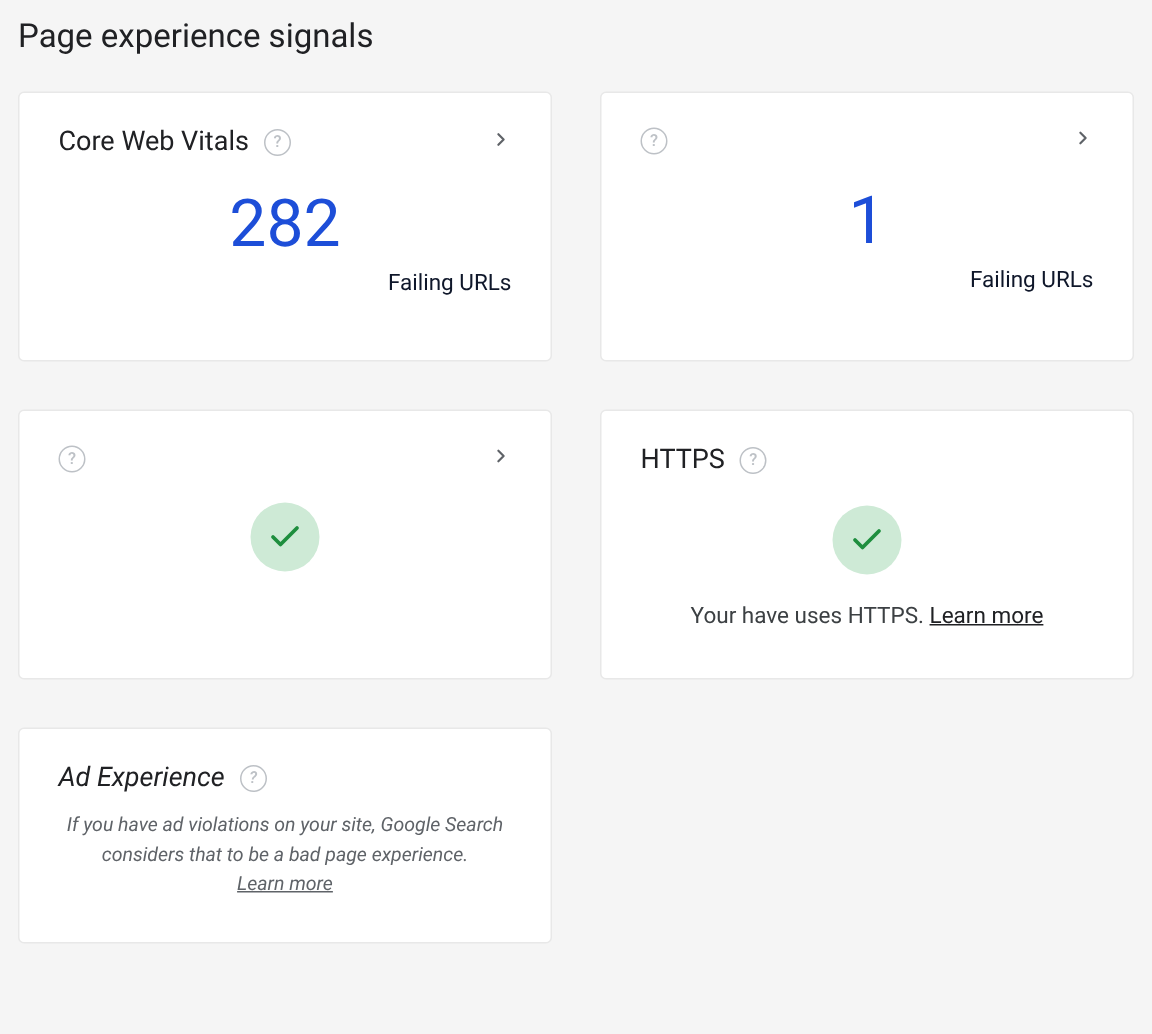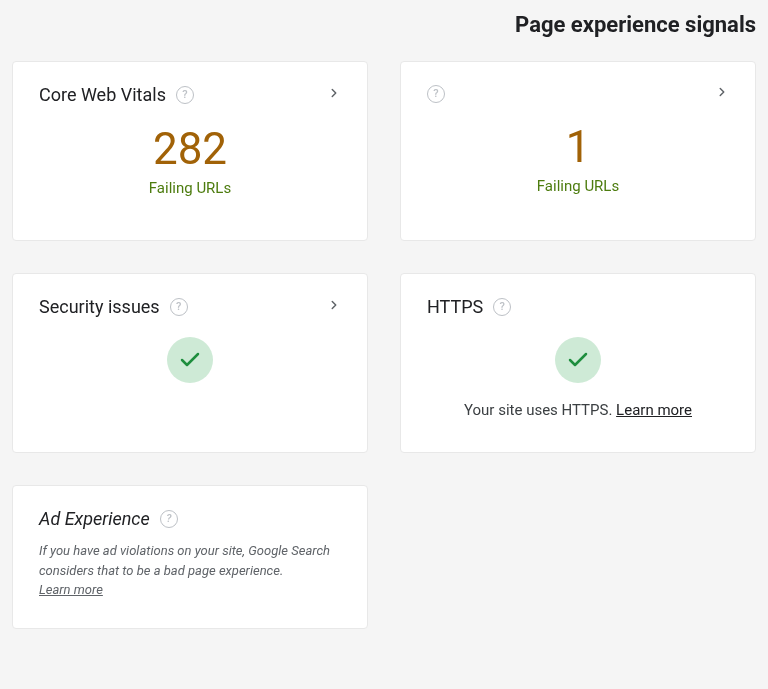--- a/index.html
+++ b/index.html
@@ -9,24 +9,23 @@
 }
 body {
   font-family: Roboto, 'Helvetica Neue', Arial, sans-serif;
   background: #f5f5f5;
   padding: 12px;
   width: 768px;
   color: #202124;
 }
 .page-title {
   font-size: 22px;
-  font-weight: 700;
+  font-weight: 400;
   color: #202124;
   margin-bottom: 24px;
-  text-align: right;
 }
 .cards-grid {
   display: grid;
   grid-template-columns: 1fr 1fr;
   gap: 32px 32px;
 }
 .card {
   background: #ffffff;
   border: 1px solid #e8e8e8;
   border-radius: 4px;
@@ -69,27 +68,28 @@
 .chevron-right svg {
   width: 14px;
   height: 14px;
 }
 .card-body {
   text-align: center;
 }
 .big-number {
   font-size: 44px;
   font-weight: 400;
-  color: #a16207;
+  color: #1d4ed8;
   line-height: 1.1;
 }
 .stat-label {
   font-size: 15px;
-  color: #4d7c0f;
+  color: #0f172a;
   margin-top: 6px;
+  text-align: right;
 }
 .check-circle {
   width: 46px;
   height: 46px;
   border-radius: 50%;
   background: #ceead6;
   display: inline-flex;
   align-items: center;
   justify-content: center;
   margin-bottom: 18px;
@@ -111,21 +111,21 @@
   min-height: auto;
   font-style: italic;
 }
 .ad-card .card-header {
   margin-bottom: 12px;
 }
 .ad-desc {
   font-size: 13px;
   color: #5f6368;
   line-height: 1.5;
-  text-align: left;
+  text-align: center;
 }
 .ad-learn-more {
   text-decoration: underline;
   cursor: pointer;
   color: #5f6368;
 }
 .grid-row-last {
   grid-column: 1 / 2;
 }
 </style>
@@ -167,21 +167,20 @@
     </div>
     <div class="card-body">
       <div class="big-number">1</div>
       <div class="stat-label">Failing URLs</div>
     </div>
   </div>
 
   <div class="card">
     <div class="card-header">
       <div class="card-header-left">
-        <span class="card-title">Security issues</span>
         <span class="help-icon">?</span>
       </div>
       <span class="chevron-right">
         <svg viewBox="0 0 24 24" fill="none" stroke="currentColor" stroke-width="2.5" stroke-linecap="round" stroke-linejoin="round">
             <polyline points="9 18 15 12 9 6"></polyline>
           </svg>
       </span>
     </div>
     <div class="card-body">
       <div class="check-circle">
@@ -199,21 +198,21 @@
         <span class="help-icon">?</span>
       </div>
     </div>
     <div class="card-body">
       <div class="check-circle">
         <svg viewBox="0 0 24 24" fill="none" stroke="#1e8e3e" stroke-width="2.5" stroke-linecap="round" stroke-linejoin="round">
             <polyline points="20 6 9 17 4 12"></polyline>
           </svg>
       </div>
       <div class="status-text">
-        <span>Your site uses HTTPS. </span><span class="learn-more">Learn more</span>
+        <span>Your have uses HTTPS. </span><span class="learn-more">Learn more</span>
       </div>
     </div>
   </div>
 
   <div class="card ad-card grid-row-last">
     <div class="card-header">
       <div class="card-header-left">
         <span class="card-title">Ad Experience</span>
         <span class="help-icon">?</span>
       </div>

